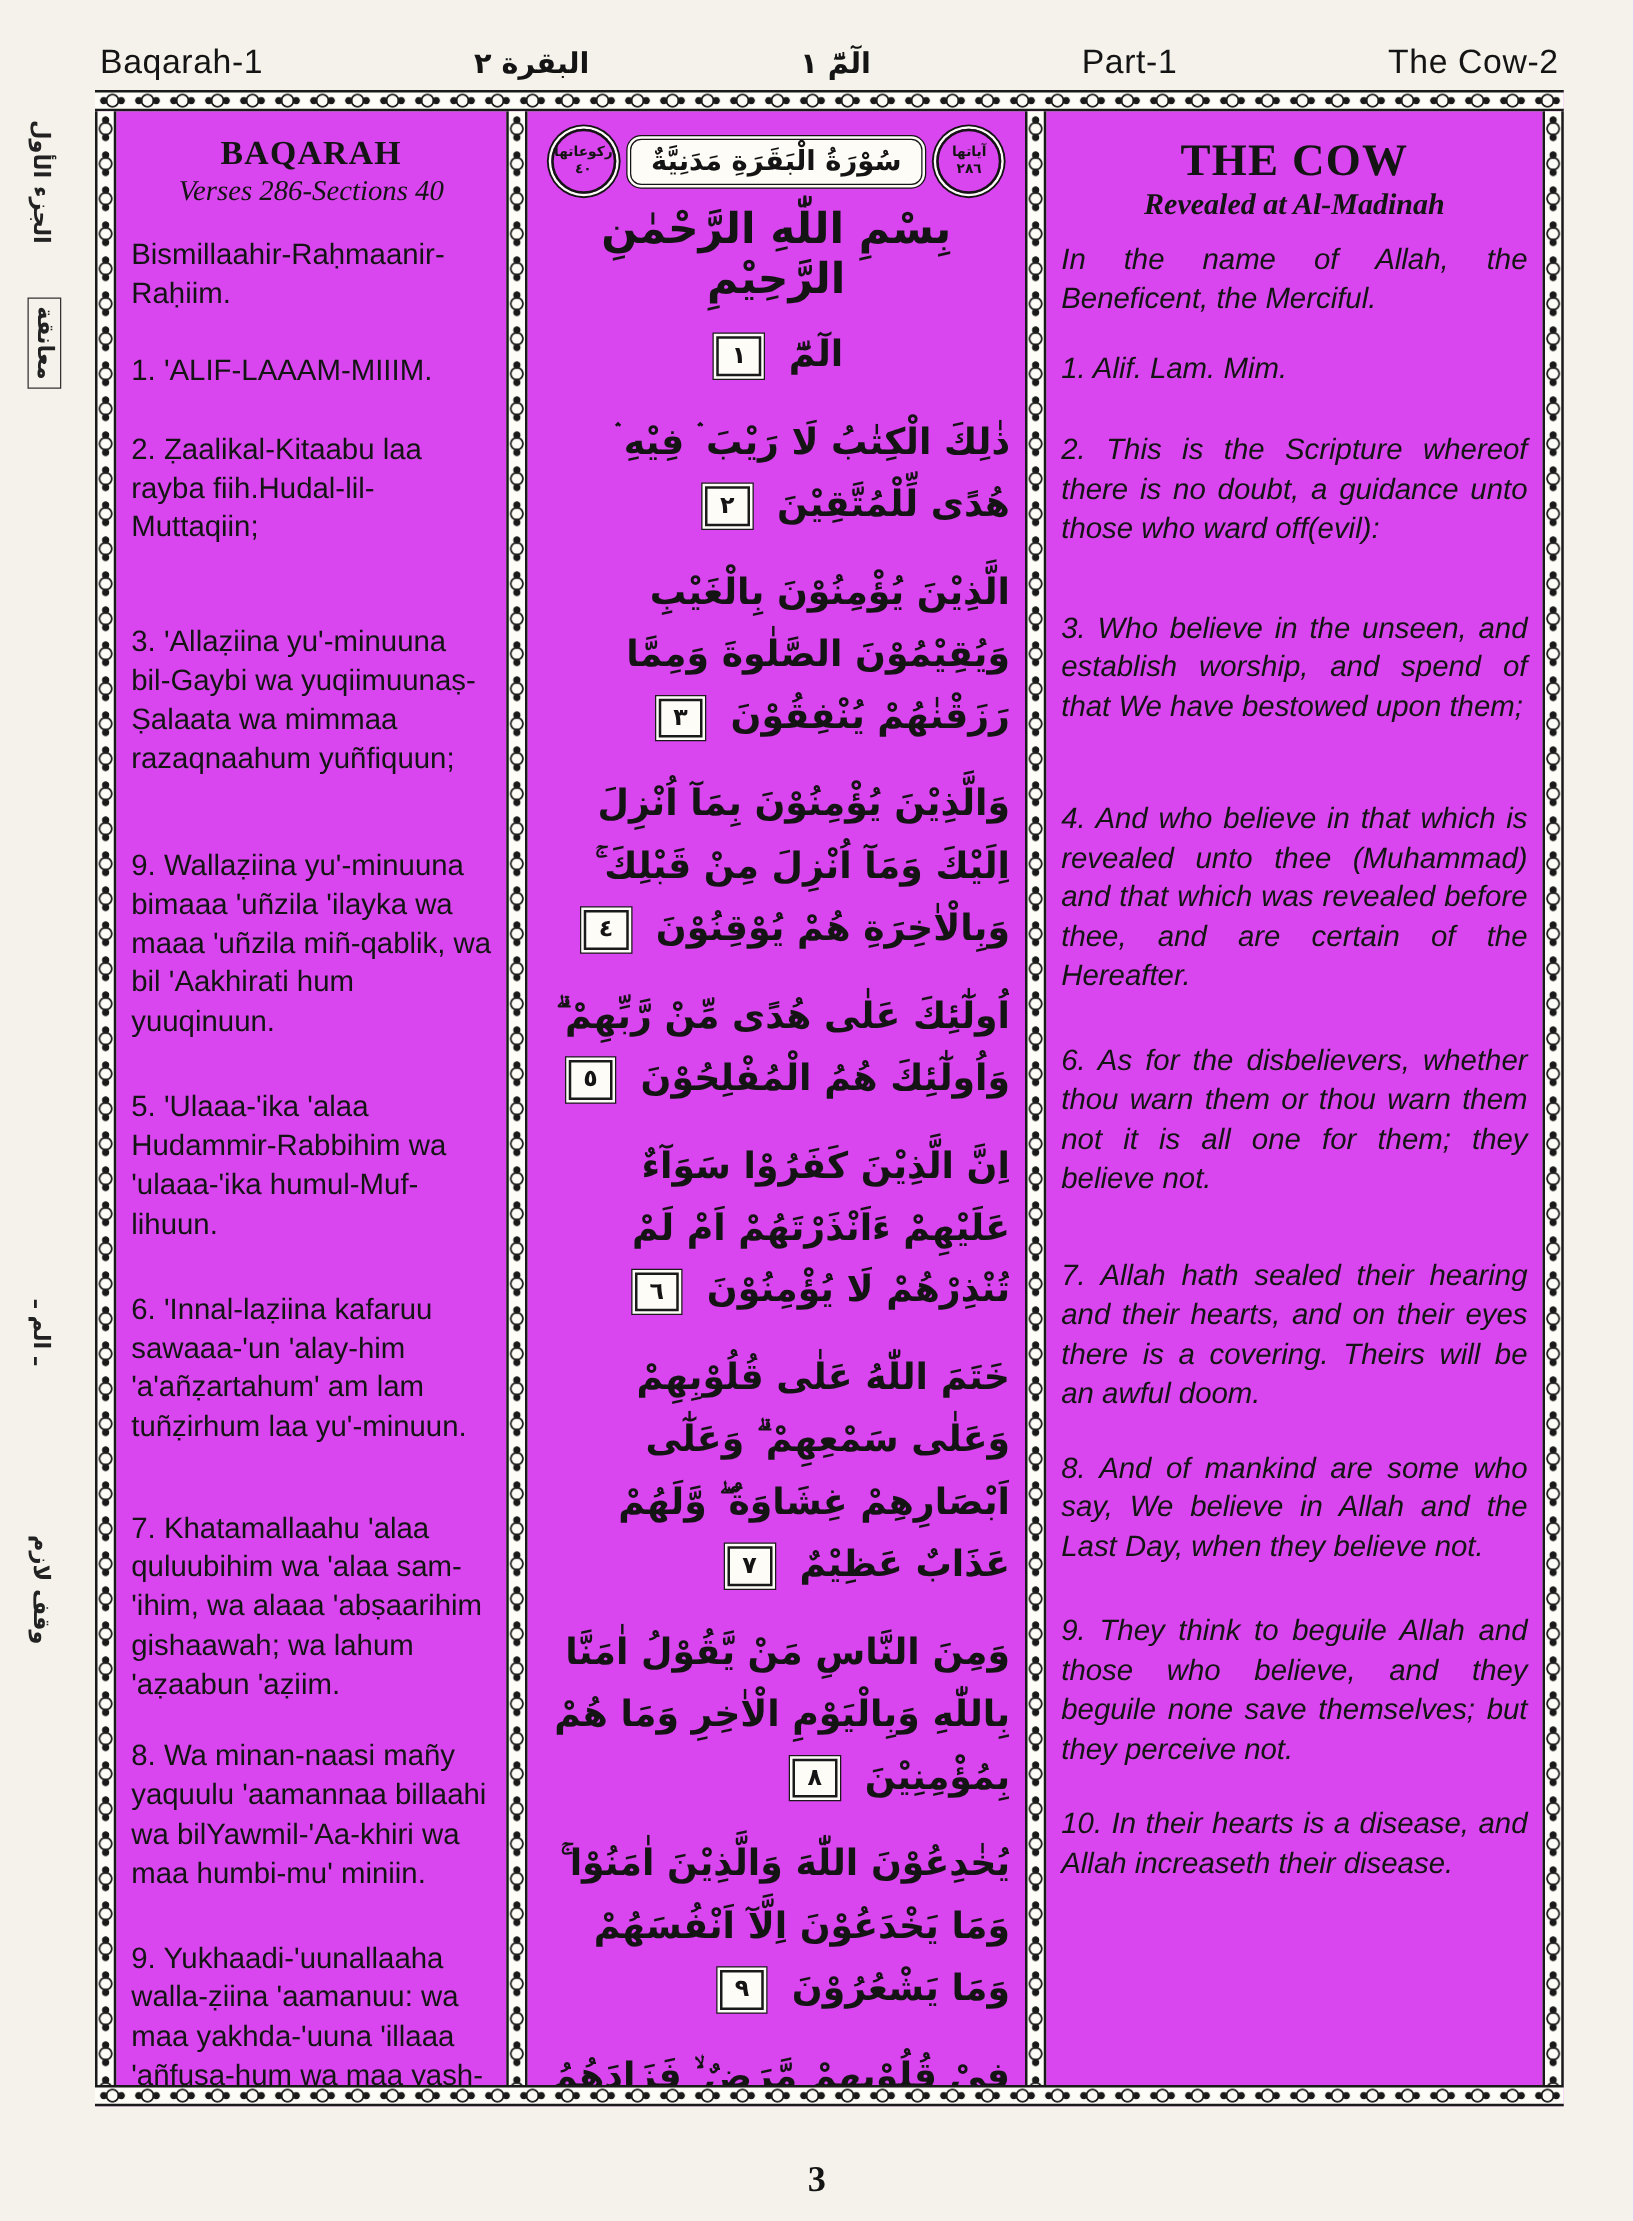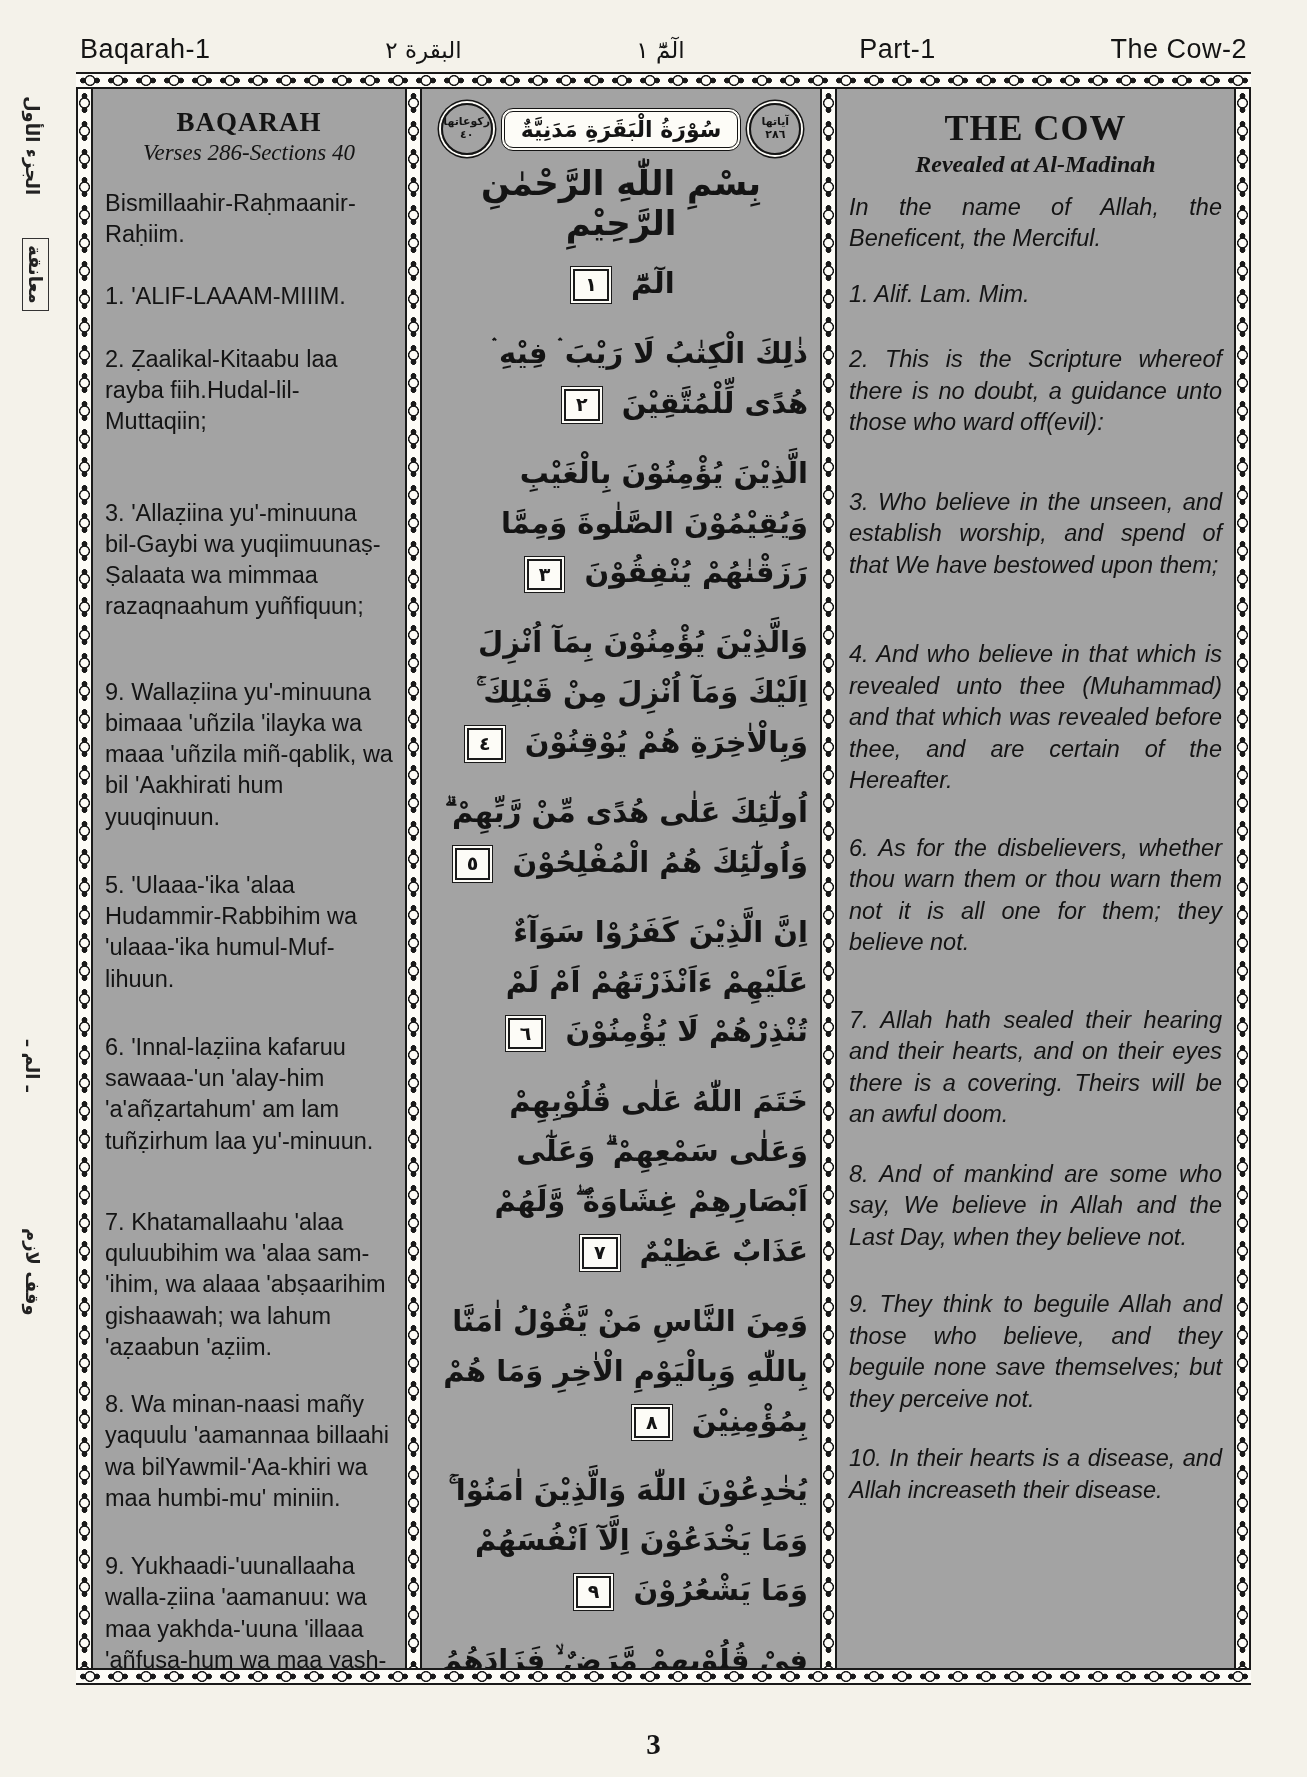--- a/index.html
+++ b/index.html
@@ -11,21 +11,21 @@
     position:relative;
     overflow:hidden;
   }
 
   
   .header {
     position:absolute; left:80px; right:60px; top:34px;
     display:flex; justify-content:space-between; align-items:baseline;
     font-size:27px; letter-spacing:.5px;
   }
-  .header .ar { font-family:"DejaVu Sans", sans-serif; font-size:23px; font-weight:normal; }
+  .header .ar { font-family:"DejaVu Sans", sans-serif; font-size:23px; font-weight:bold; }
 
   
   .band-h {
     height:17px; background:#fdfcf7;
     border-top:2px solid #1a1a1a; border-bottom:2px solid #1a1a1a;
     background-image:
       radial-gradient(circle at 50% 50%, #1a1a1a 2.6px, rgba(0,0,0,0) 3.2px),
       radial-gradient(circle at 50% 50%, rgba(0,0,0,0) 3.8px, #1a1a1a 4.4px, #1a1a1a 5.2px, rgba(0,0,0,0) 5.8px);
     background-size:14px 13px, 28px 13px;
   }
@@ -34,21 +34,21 @@
     border-left:2px solid #1a1a1a; border-right:2px solid #1a1a1a;
     background-image:
       radial-gradient(circle at 50% 50%, #1a1a1a 2.6px, rgba(0,0,0,0) 3.2px),
       radial-gradient(circle at 50% 50%, rgba(0,0,0,0) 3.8px, #1a1a1a 4.4px, #1a1a1a 5.2px, rgba(0,0,0,0) 5.8px);
     background-size:13px 14px, 13px 28px;
   }
 
   
   .frame {
     position:absolute; left:76px; right:56px; top:72px; bottom:92px;
-    display:flex; flex-direction:column; background:#a3a3a3;
+    display:flex; flex-direction:column; background:#d946ef;
   }
   .cols { flex:1; display:flex; min-height:0; }
   .col { padding:12px 12px 6px 12px; overflow:hidden; }
   .col-left  { width:312px; flex:0 0 312px; }
   .col-mid   { width:398px; flex:0 0 398px; direction:rtl; text-align:right;
                font-family:"DejaVu Sans", sans-serif; }
   .col-right { flex:1; }
 
   
   .t-title { text-align:center; font-family:"Liberation Serif", serif;

